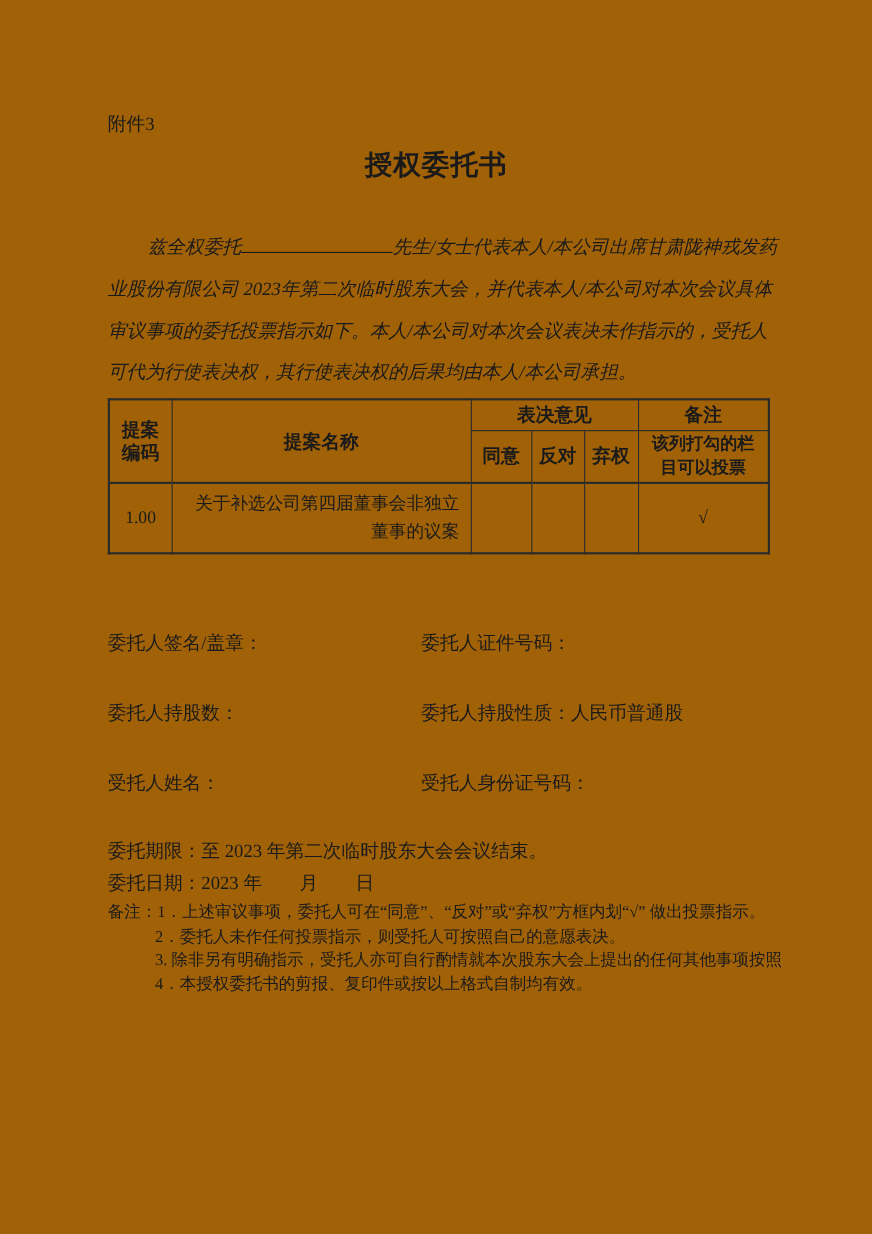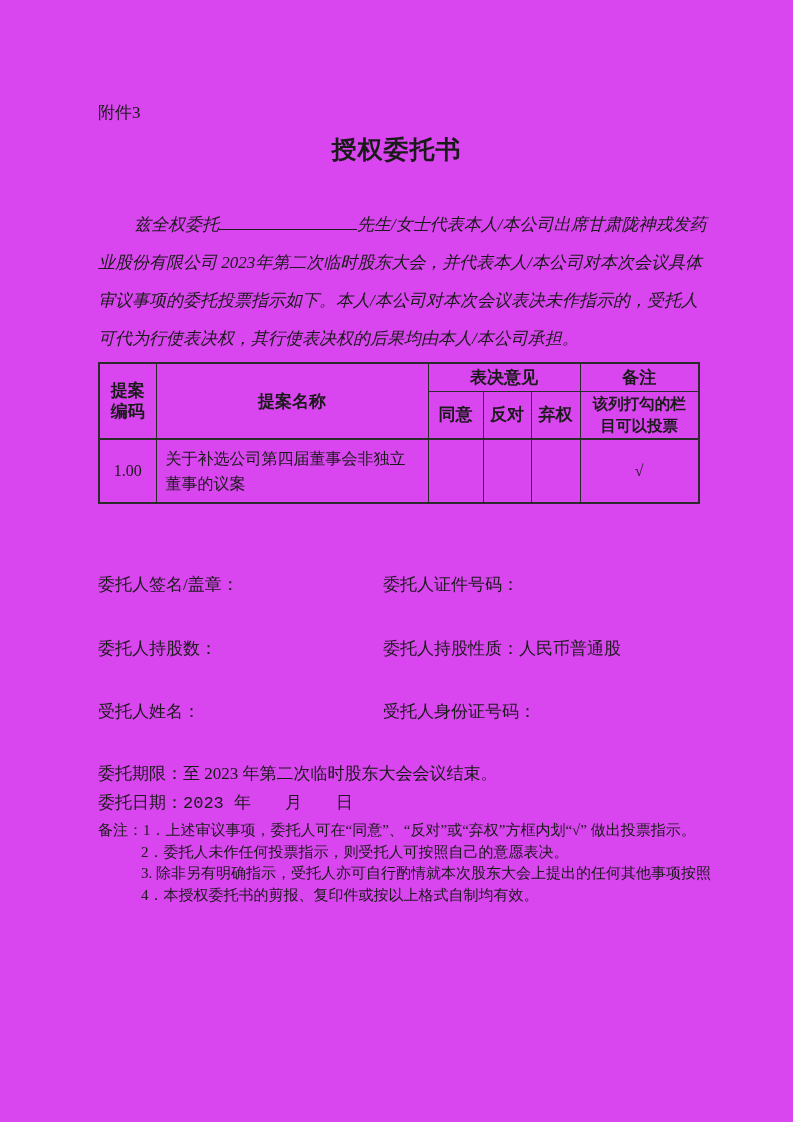--- a/index.html
+++ b/index.html
@@ -1,20 +1,20 @@
 <!DOCTYPE html>
 <html><head>
 <meta charset="utf-8">
 <style>
   html, body { margin: 0; padding: 0; background: #ffffff; }
   .page {
     position: relative;
     width: 793px;
     height: 1122px;
-    background: #d946ef;
+    background: #a16207;
     font-family: "Liberation Serif", "DejaVu Serif", serif;
     color: #1a1a1a;
     overflow: hidden;
   }
 
   .attachment {
     position: absolute;
     left: 98px;
     top: 101px;
     font-size: 17px;
@@ -76,41 +76,41 @@
     color: #1a1a1a;
   }
   .vote-table .prewrap { white-space: pre-line; line-height: 21px; }
   .vote-table .remark-note { font-size: 15.5px; line-height: 22px; }
   .vote-table tbody td {
     border-top: 2px solid #2b2b2b;
     font-weight: normal;
     font-size: 16px;
   }
   .vote-table td.name-cell {
-    text-align: left;
+    text-align: right;
     padding: 4px 10px 4px 9px;
     line-height: 25px;
   }
   .vote-table tr.h1 { height: 28px; }
   .vote-table tr.h2 { height: 48px; }
   .vote-table tr.data { height: 64px; }
 
   .field-row {
     position: absolute;
     left: 98px;
     width: 600px;
     font-size: 17px;
     white-space: nowrap;
   }
   .field-row .fl { display: inline-block; width: 285px; }
   .row1 { top: 573px; }
   .row2 { top: 637px; }
   .row3 { top: 700px; }
   .term-line { top: 762px; }
-  .date-line { top: 791px; font-family: Liberation Mono, monospace; }
+  .date-line { top: 791px; }
 
   .notes {
     position: absolute;
     left: 98px;
     top: 820px;
     width: 606px;
     font-size: 15px;
   }
   .notes .nline { line-height: 21.7px; white-space: nowrap; }
   .notes .nline.indent { margin-left: 43px; }

